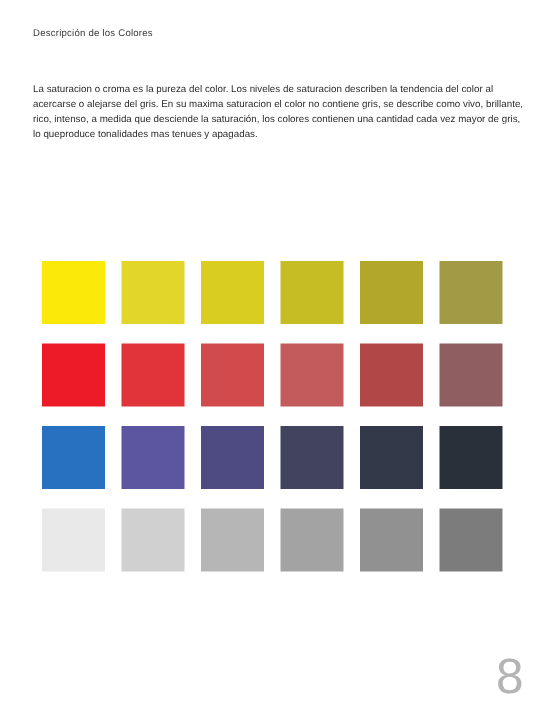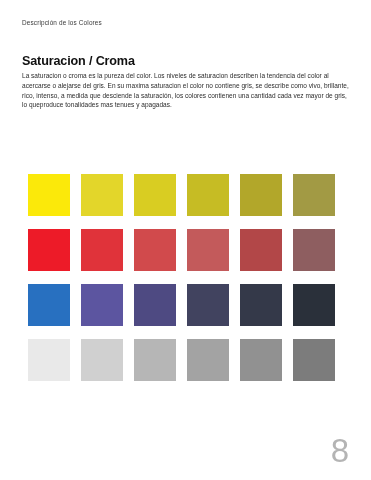--- a/index.html
+++ b/index.html
@@ -92,21 +92,20 @@
   }
 </style>
 </head>
 <body>
 
 <div class="page">
 
   <div class="running-head">Descripción de los Colores</div>
 
   <div class="title-block">
-    <h1 class="section-title">Saturacion / Croma</h1>
     <p class="body-copy">La saturacion o croma es la pureza del color. Los niveles de saturacion describen la tendencia del color al acercarse o alejarse del gris. En su maxima saturacion el color no contiene gris, se describe como vivo, brillante, rico, intenso, a medida que desciende la saturación, los colores contienen una cantidad cada vez mayor de gris, lo queproduce tonalidades mas tenues y apagadas.</p>
   </div>
 
   <div class="swatch-grid" style="grid-template-columns: repeat(6, 42px); grid-template-rows: repeat(4, 42px); gap: 13px 11px;">
       <div class="swatch-row"><div class="swatch" title="#fbe90a" style="background: rgb(251, 233, 10); width: 42px; height: 42px;"></div><div class="swatch" title="#e3d62a" style="background: rgb(227, 214, 42); width: 42px; height: 42px;"></div><div class="swatch" title="#d9cd22" style="background: rgb(217, 205, 34); width: 42px; height: 42px;"></div><div class="swatch" title="#c6bc24" style="background: rgb(198, 188, 36); width: 42px; height: 42px;"></div><div class="swatch" title="#b2a72a" style="background: rgb(178, 167, 42); width: 42px; height: 42px;"></div><div class="swatch" title="#a29a44" style="background: rgb(162, 154, 68); width: 42px; height: 42px;"></div></div>
       <div class="swatch-row"><div class="swatch" title="#ed1b28" style="background: rgb(237, 27, 40); width: 42px; height: 42px;"></div><div class="swatch" title="#e0333a" style="background: rgb(224, 51, 58); width: 42px; height: 42px;"></div><div class="swatch" title="#d14a4c" style="background: rgb(209, 74, 76); width: 42px; height: 42px;"></div><div class="swatch" title="#c35a5b" style="background: rgb(195, 90, 91); width: 42px; height: 42px;"></div><div class="swatch" title="#b24748" style="background: rgb(178, 71, 72); width: 42px; height: 42px;"></div><div class="swatch" title="#8e5e60" style="background: rgb(142, 94, 96); width: 42px; height: 42px;"></div></div>
       <div class="swatch-row"><div class="swatch" title="#2870c0" style="background: rgb(40, 112, 192); width: 42px; height: 42px;"></div><div class="swatch" title="#5c55a0" style="background: rgb(92, 85, 160); width: 42px; height: 42px;"></div><div class="swatch" title="#4e4a82" style="background: rgb(78, 74, 130); width: 42px; height: 42px;"></div><div class="swatch" title="#41435f" style="background: rgb(65, 67, 95); width: 42px; height: 42px;"></div><div class="swatch" title="#343949" style="background: rgb(52, 57, 73); width: 42px; height: 42px;"></div><div class="swatch" title="#2a303a" style="background: rgb(42, 48, 58); width: 42px; height: 42px;"></div></div>
       <div class="swatch-row"><div class="swatch" title="#e9e9e9" style="background: rgb(233, 233, 233); width: 42px; height: 42px;"></div><div class="swatch" title="#d0d0d0" style="background: rgb(208, 208, 208); width: 42px; height: 42px;"></div><div class="swatch" title="#b6b6b6" style="background: rgb(182, 182, 182); width: 42px; height: 42px;"></div><div class="swatch" title="#a3a3a3" style="background: rgb(163, 163, 163); width: 42px; height: 42px;"></div><div class="swatch" title="#919191" style="background: rgb(145, 145, 145); width: 42px; height: 42px;"></div><div class="swatch" title="#7c7c7c" style="background: rgb(124, 124, 124); width: 42px; height: 42px;"></div></div>
     </div>
 

